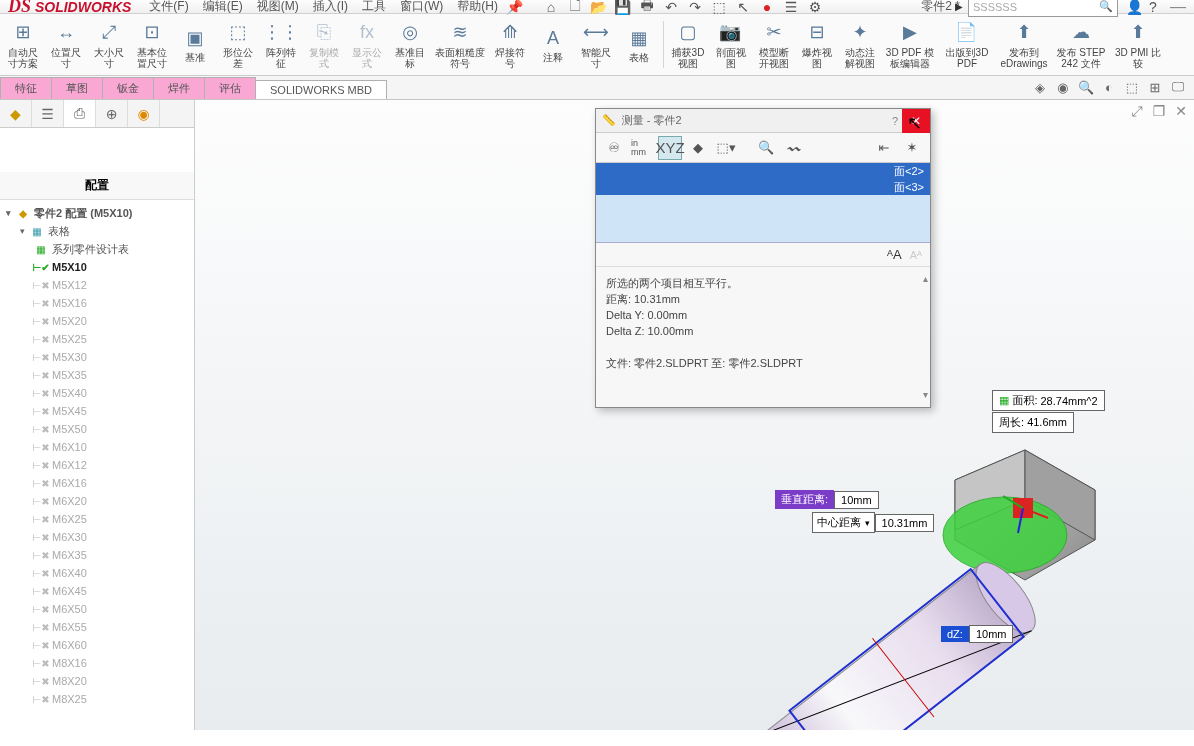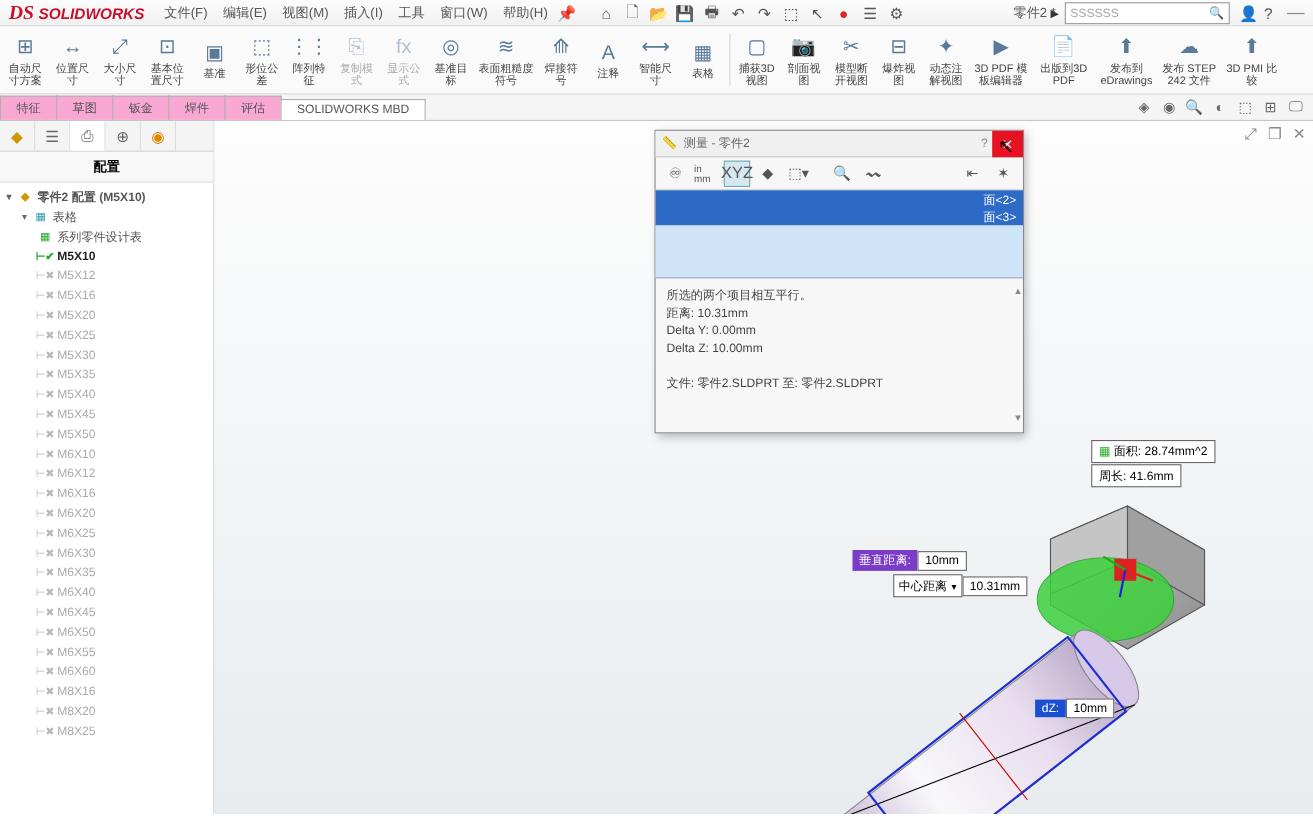--- a/index.html
+++ b/index.html
@@ -1,19 +1,19 @@
 <!DOCTYPE html>
 <html><head>
 <meta charset="utf-8">
 <style>
 * { margin: 0; padding: 0; box-sizing: border-box; font-family: "Microsoft YaHei", Arial, sans-serif; }
 body { width: 1194px; height: 746px; background: #fff; overflow: hidden; font-size: 12px; position: relative; }
 
 
-.titlebar { height: 24px; background: linear-gradient(#fdfdfd,#f0f0f0); border-bottom: 1px solid #d0d0d0; display: flex; align-items: center; padding: 0 8px; }
+.titlebar { height: 14px; background: linear-gradient(#fdfdfd,#f0f0f0); border-bottom: 1px solid #d0d0d0; display: flex; align-items: center; padding: 0 8px; }
 .sw-logo { color: #c8102e; font-weight: bold; font-style: italic; font-size: 14px; margin-right: 18px; }
 .sw-logo .ds { font-size: 18px; font-family: cursive; }
 .menu-items { display: flex; gap: 14px; color: #555; font-size: 12px; }
 .menu-items span { cursor: default; }
 .tb-icons { display: flex; gap: 6px; margin-left: 18px; align-items: center; }
 .ico { width: 18px; height: 18px; display: inline-flex; align-items: center; justify-content: center; color: #555; font-size: 14px; border: 1px solid transparent; }
 .doc-title { margin-left: auto; color: #555; padding-right: 8px; }
 .search-box { width: 150px; height: 20px; border: 1px solid #999; background: #fff; padding: 0 4px; display: flex; align-items: center; color: #aaa; font-size: 11px; margin-right: 8px; position: relative; }
 .search-box::before { content: "▶"; position: absolute; left: -14px; color: #333; font-size: 10px; }
 .win-controls { display: flex; gap: 8px; color: #888; font-size: 16px; margin-left: 8px; }
@@ -32,21 +32,21 @@
 .dtab.active { background: #fff; }
 .view-toolbar { margin-left: auto; display: flex; gap: 3px; padding: 2px 6px; align-items: center; }
 .vt-ico { width: 20px; height: 20px; display: flex; align-items: center; justify-content: center; font-size: 13px; color: #666; }
 
 
 .main { display: flex; height: 630px; }
 .sidebar { width: 195px; background: #fff; border-right: 1px solid #ccc; display: flex; flex-direction: column; }
 .sb-tabs { height: 28px; display: flex; border-bottom: 1px solid #ccc; background: #f4f4f4; }
 .sb-tab { width: 32px; display: flex; align-items: center; justify-content: center; border-right: 1px solid #ddd; font-size: 14px; color: #666; }
 .sb-tab.active { background: #fff; }
-.sb-header { padding: 5px; text-align: center; font-weight: bold; font-size: 12px; border-bottom: 1px solid #ddd; background: #f8f8f8; }
+.sb-header { padding: 5px; text-align: center; font-weight: bold; font-size: 12px; border-bottom: 1px solid #ddd; background: #f8f8f8; margin-top: 44px; }
 .sb-tree { flex: 1; overflow: auto; padding: 4px 2px; }
 .tree-row { display: flex; align-items: center; height: 18px; font-size: 11px; color: #555; padding-left: 4px; }
 .tree-row.l1 { padding-left: 4px; font-weight: bold; }
 .tree-row.l2 { padding-left: 18px; }
 .tree-row.l3 { padding-left: 32px; }
 .tree-row .tic { width: 14px; height: 14px; margin-right: 4px; display: inline-flex; align-items: center; justify-content: center; font-size: 10px; }
 .tree-row.dim { color: #aaa; }
 .tree-row.active { font-weight: bold; color: #222; }
 .tree-row .exp { width: 10px; font-size: 9px; color: #666; }
 
@@ -468,20 +468,24 @@
         <span style="margin-left:auto;display:flex;gap:4px">
           <span class="md-tb-btn">⇤</span>
           <span class="md-tb-btn">✶</span>
         </span>
       </div>
       <div class="md-sel">
         <div class="md-sel-row">面&lt;2&gt;</div>
         <div class="md-sel-row">面&lt;3&gt;</div>
       </div>
       <div class="md-sel-blank"></div>
+      <div class="md-opts">
+        <span style="font-size:13px;color:#333">ᴬA</span>
+        <span style="opacity:.4">Aᴬ</span>
+      </div>
       <div class="md-body">
         <div class="scroll">▴</div>
         <div>所选的两个项目相互平行。</div>
         <div>距离: 10.31mm</div>
         <div>Delta Y: 0.00mm</div>
         <div>Delta Z: 10.00mm</div>
         <br>
         <div>文件:  零件2.SLDPRT 至:  零件2.SLDPRT</div>
         <div class="scroll" style="top:auto;bottom:4px">▾</div>
       </div>

